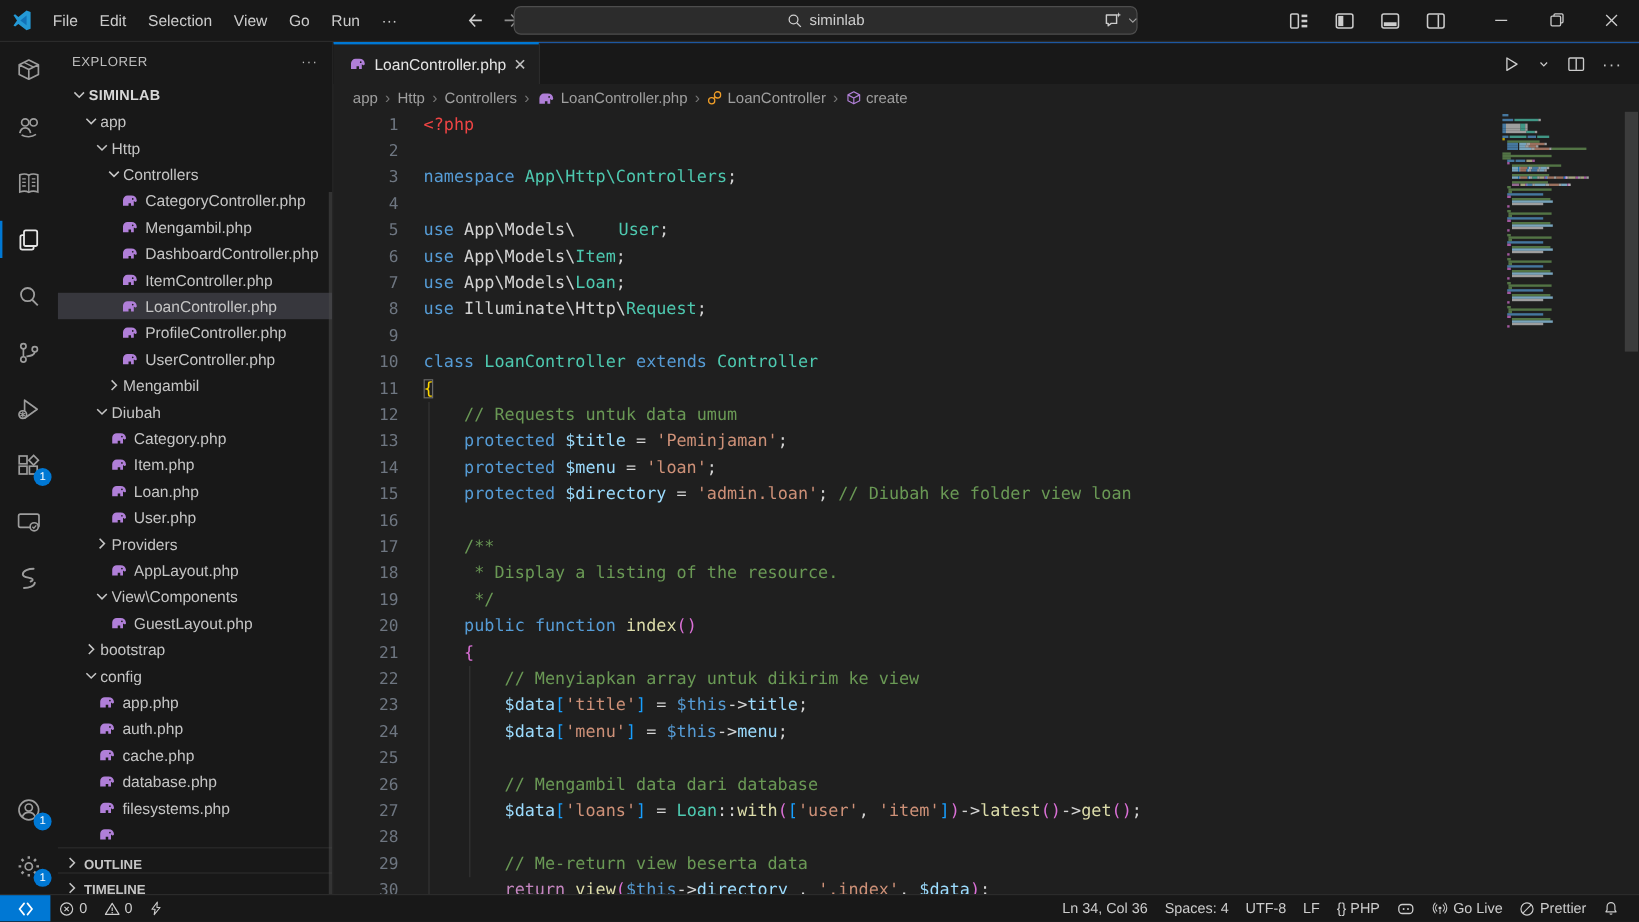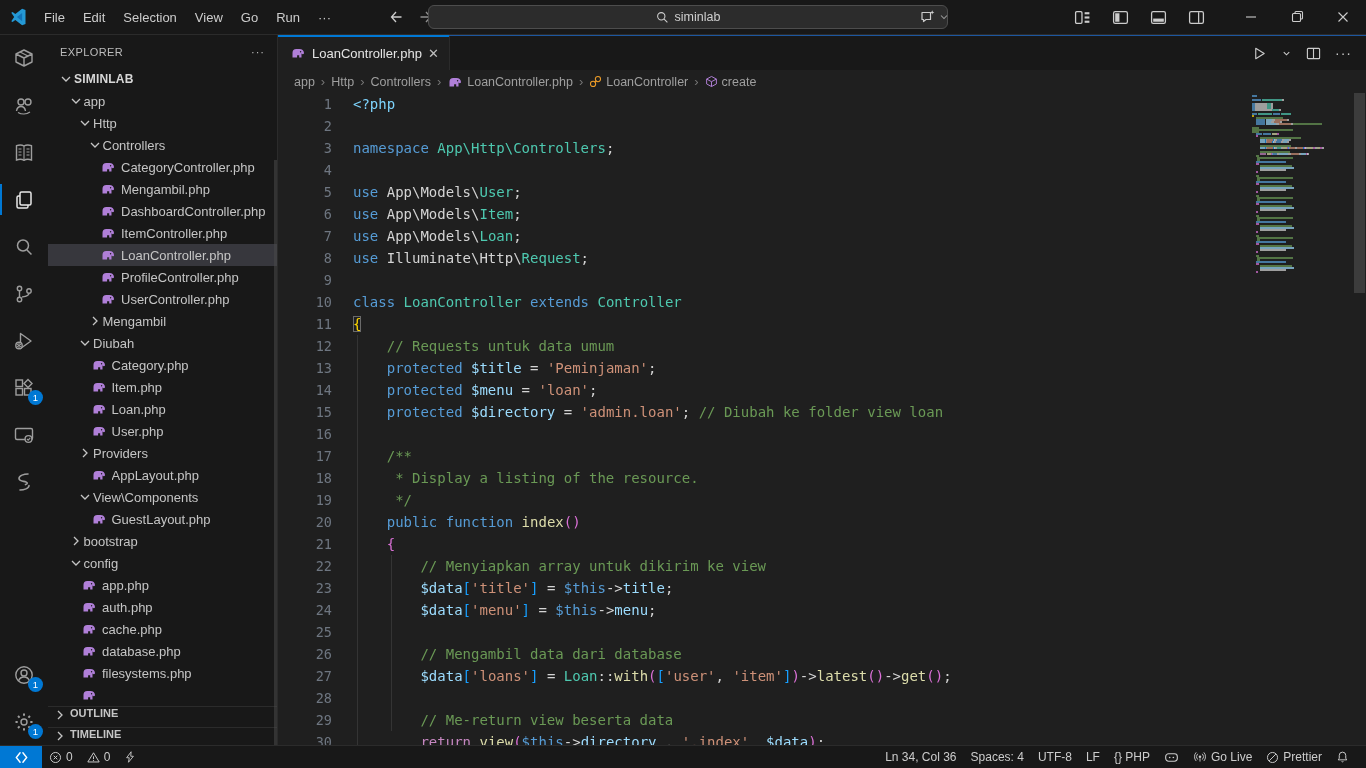--- a/index.html
+++ b/index.html
@@ -43,21 +43,21 @@
   .sidebar-header { height:33px; display:flex; align-items:center; padding:0 12px;
     font-size:11px; letter-spacing:.4px; color:#bdbdbd; }
   .sidebar-header .spacer { flex:1; }
   .tree { height:638px; overflow:hidden; }
   .tree-row { position:relative; height:22px; display:flex; align-items:center; white-space:nowrap; color:#c5c5c5; }
   .tree-row.selected { background:#37373d; }
   .tree-row .chev { width:16px; height:16px; flex:0 0 16px; display:flex; align-items:center; justify-content:center; }
   .tree-row .ficon { width:16px; height:16px; flex:0 0 16px; margin-right:5px; }
   .tree-row .lbl { overflow:hidden; text-overflow:ellipsis; }
   .tree-row.rootrow .lbl { font-weight:bold; color:#d7d7d7; font-size:12px; letter-spacing:.2px; }
-  .section-row { height:21px; border-top:1px solid #2b2b2b; display:flex; align-items:flex-start;
+  .section-row { height:21px; border-top:1px solid #2b2b2b; display:flex; align-items:flex-end;
     font-size:11px; font-weight:bold; color:#c5c5c5; padding-left:4px; gap:2px; }
   .side-scroll { position:absolute; right:0; top:125px; width:3px; height:613px; background:#4a4a4a; opacity:.55; }
 
   
   .editor { position:relative; flex:1; background:#1f1f1f; display:flex; flex-direction:column; }
   .tabstrip { height:35px; background:#181818; display:flex; align-items:stretch; border-top:1px solid #1d57a0; }
   .tab { position:relative; width:172px; background:#1f1f1f; display:flex; align-items:center; gap:6px;
     padding:0 10px 0 12px; font-size:13px; color:#e4e4e4; border-right:1px solid #2b2b2b; }
   .tab.active::before { content:""; position:absolute; top:-1px; left:0; right:0; height:2px; background:#0078d4; }
   .tab .ficon { width:16px; height:16px; }
@@ -640,25 +640,25 @@
             <span>
               <svg width="13" height="13" viewBox="0 0 16 16">
                 <path d="M8 1.8 14 5v6L8 14.2 2 11V5z M2 5l6 3.2L14 5 M8 8.2v6" stroke="#B180D7" fill="none" stroke-width="1.2" stroke-linejoin="round"></path>
               </svg>
             </span>
             <span>create</span>
           </span>
         </div>
       <div class="code-area">
         <div class="codelines" id="codelines">
-            <div class="cl"><span class="num">1</span><span class="src"><span style="color: #7dd3fc;">&lt;?php</span></span></div>
+            <div class="cl"><span class="num">1</span><span class="src"><span style="color: #ef4444;">&lt;?php</span></span></div>
             <div class="cl"><span class="num">2</span><span class="src"></span></div>
             <div class="cl"><span class="num">3</span><span class="src"><span style="color: rgb(86, 156, 214);">namespace</span><span style="color: rgb(212, 212, 212);"> </span><span style="color: rgb(78, 201, 176);">App\Http\Controllers</span><span style="color: rgb(212, 212, 212);">;</span></span></div>
             <div class="cl"><span class="num">4</span><span class="src"></span></div>
-            <div class="cl"><span class="num">5</span><span class="src"><span style="color: rgb(86, 156, 214);">use</span><span style="color: rgb(212, 212, 212);"> App\Models\</span><span style="color: rgb(78, 201, 176);">User</span><span style="color: rgb(212, 212, 212);">;</span></span></div>
+            <div class="cl"><span class="num">5</span><span class="src"><span style="color: rgb(86, 156, 214);">use</span><span style="color: rgb(212, 212, 212);"> App\Models\</span><span style="color: rgb(78, 201, 176); margin-left: 36px;">User</span><span style="color: rgb(212, 212, 212);">;</span></span></div>
             <div class="cl"><span class="num">6</span><span class="src"><span style="color: rgb(86, 156, 214);">use</span><span style="color: rgb(212, 212, 212);"> App\Models\</span><span style="color: rgb(78, 201, 176);">Item</span><span style="color: rgb(212, 212, 212);">;</span></span></div>
             <div class="cl"><span class="num">7</span><span class="src"><span style="color: rgb(86, 156, 214);">use</span><span style="color: rgb(212, 212, 212);"> App\Models\</span><span style="color: rgb(78, 201, 176);">Loan</span><span style="color: rgb(212, 212, 212);">;</span></span></div>
             <div class="cl"><span class="num">8</span><span class="src"><span style="color: rgb(86, 156, 214);">use</span><span style="color: rgb(212, 212, 212);"> Illuminate\Http\</span><span style="color: rgb(78, 201, 176);">Request</span><span style="color: rgb(212, 212, 212);">;</span></span></div>
             <div class="cl"><span class="num">9</span><span class="src"></span></div>
             <div class="cl"><span class="num">10</span><span class="src"><span style="color: rgb(86, 156, 214);">class</span><span style="color: rgb(212, 212, 212);"> </span><span style="color: rgb(78, 201, 176);">LoanController</span><span style="color: rgb(212, 212, 212);"> </span><span style="color: rgb(86, 156, 214);">extends</span><span style="color: rgb(212, 212, 212);"> </span><span style="color: rgb(78, 201, 176);">Controller</span></span></div>
             <div class="cl"><span class="num">11</span><span class="src"><span class="bracket-match" style="color: rgb(255, 215, 0);">{</span></span></div>
             <div class="cl"><span class="num">12</span><span class="src"><span style="color: rgb(212, 212, 212);">    </span><span style="color: rgb(106, 153, 85);">// Requests untuk data umum</span></span></div>
             <div class="cl"><span class="num">13</span><span class="src"><span style="color: rgb(212, 212, 212);">    </span><span style="color: rgb(86, 156, 214);">protected</span><span style="color: rgb(212, 212, 212);"> </span><span style="color: rgb(156, 220, 254);">$title</span><span style="color: rgb(212, 212, 212);"> = </span><span style="color: rgb(206, 145, 120);">'Peminjaman'</span><span style="color: rgb(212, 212, 212);">;</span></span></div>
             <div class="cl"><span class="num">14</span><span class="src"><span style="color: rgb(212, 212, 212);">    </span><span style="color: rgb(86, 156, 214);">protected</span><span style="color: rgb(212, 212, 212);"> </span><span style="color: rgb(156, 220, 254);">$menu</span><span style="color: rgb(212, 212, 212);"> = </span><span style="color: rgb(206, 145, 120);">'loan'</span><span style="color: rgb(212, 212, 212);">;</span></span></div>
             <div class="cl"><span class="num">15</span><span class="src"><span style="color: rgb(212, 212, 212);">    </span><span style="color: rgb(86, 156, 214);">protected</span><span style="color: rgb(212, 212, 212);"> </span><span style="color: rgb(156, 220, 254);">$directory</span><span style="color: rgb(212, 212, 212);"> = </span><span style="color: rgb(206, 145, 120);">'admin.loan'</span><span style="color: rgb(212, 212, 212);">; </span><span style="color: rgb(106, 153, 85);">// Diubah ke folder view loan</span></span></div>

